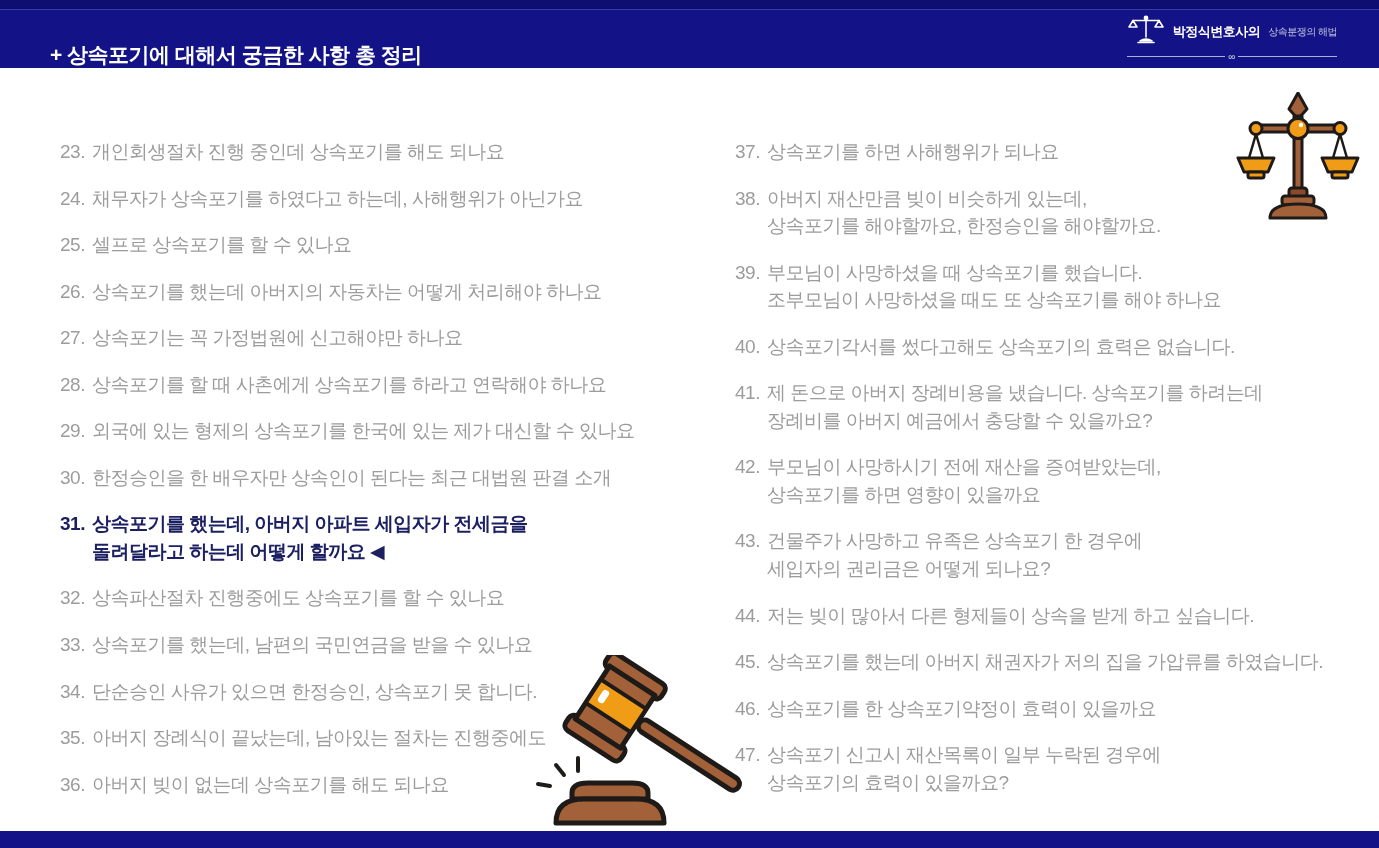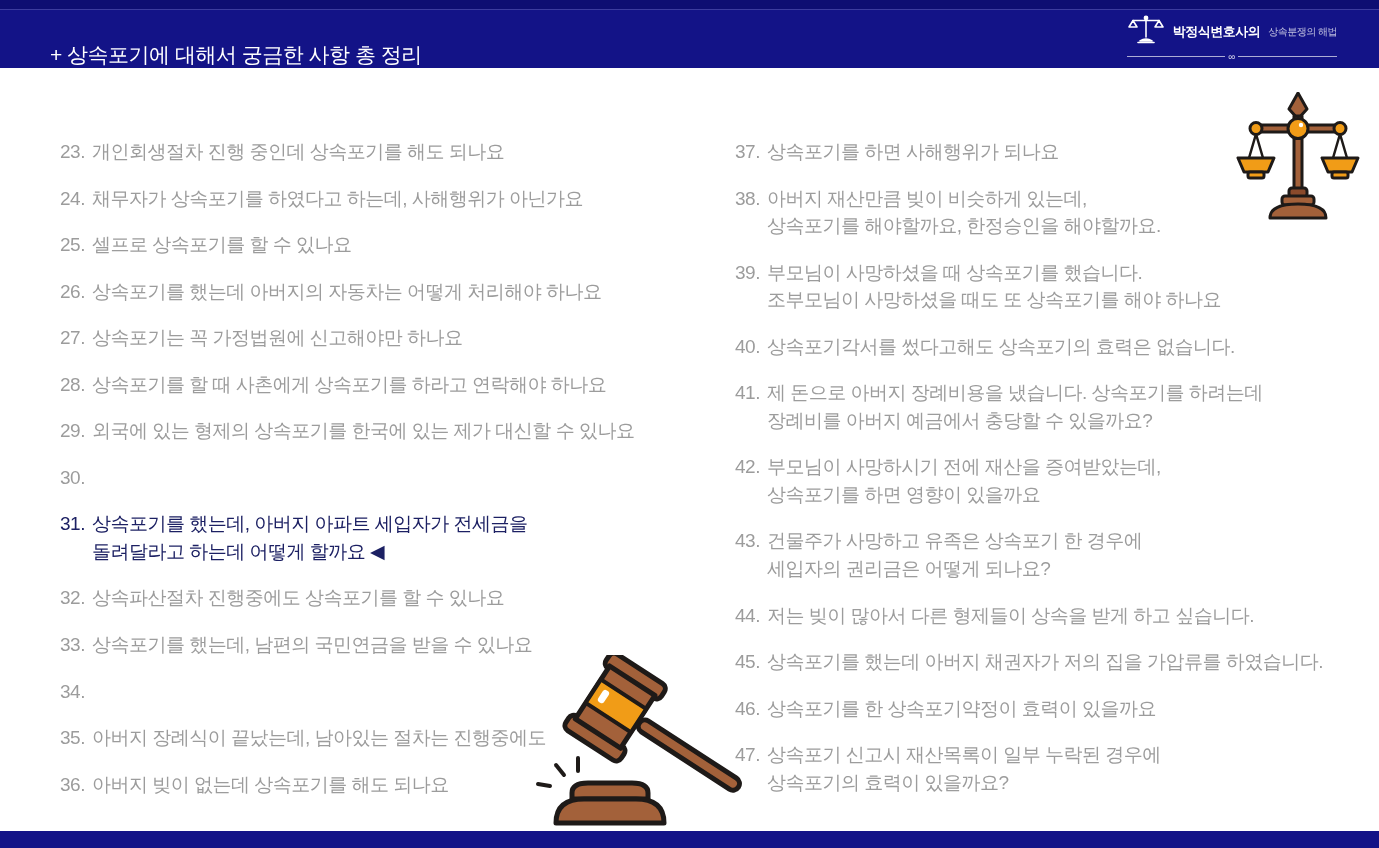--- a/index.html
+++ b/index.html
@@ -12,21 +12,21 @@
   }
 
   
   .header {
     position:absolute; left:0; top:0; width:1379px; height:68px;
     background:linear-gradient(#0e0e72 0px, #0e0e72 9px, #3c3c9e 9px, #3c3c9e 10px, #131387 10px, #131387 100%);
     display:flex; align-items:center; justify-content:space-between;
     padding:0 42px 0 50px;
   }
   .page-title {
-    color:#ffffff; font-size:21px; font-weight:400; letter-spacing:-0.5px;
+    color:#ffffff; font-size:21px; font-weight:700; letter-spacing:-0.5px;
     padding-top:6px;
     margin-top:35px;
   }
   .brand { display:flex; flex-direction:column; align-items:center; padding-top:8px; }
   .brand-row { display:flex; align-items:center; gap:8px; }
   .brand-name { color:#ffffff; font-size:13px; font-weight:700; letter-spacing:-0.5px; }
   .brand-tagline { color:rgba(255,255,255,0.72); font-size:10px; font-weight:400; letter-spacing:-0.5px; }
   .brand-divider { display:flex; align-items:center; width:100%; margin-top:3px; }
   .brand-divider .line { flex:1; height:1px; background:rgba(255,255,255,0.65); }
   .brand-divider .ornament { color:rgba(255,255,255,0.8); font-size:10px; padding:0 3px; line-height:1; }
@@ -35,21 +35,21 @@
   .col { position:absolute; display:flex; flex-direction:column; }
   .col-left  { left:60px;  top:138px; width:600px; }
   .col-right { left:735px; top:138px; width:610px; }
   .q-item {
     display:flex; align-items:flex-start;
     color:#9c9c9c; font-size:19px; line-height:1.45; letter-spacing:-0.5px;
     margin-bottom:19px; font-weight:400;
   }
   .q-item .q-num { flex:0 0 auto; margin-right:7px; }
   .q-item .q-text { white-space:pre-line; }
-  .q-item.highlight { color:#1c2063; font-weight:400; }
+  .q-item.highlight { color:#1c2063; font-weight:700; }
 
   
   .scales-illustration { position:absolute; left:1236px; top:92px; width:124px; height:130px; }
   .gavel-illustration  { position:absolute; left:526px;  top:655px; width:222px; height:172px; }
 
   
   .footer {
     position:absolute; left:0; bottom:0; width:1379px; height:17px;
     background:#131387;
   }
@@ -110,36 +110,38 @@
     <div class="q-item">
     <span class="q-num">28.</span>
     <span class="q-text">상속포기를 할 때 사촌에게 상속포기를 하라고 연락해야 하나요</span>
   </div>
     <div class="q-item">
     <span class="q-num">29.</span>
     <span class="q-text">외국에 있는 형제의 상속포기를 한국에 있는 제가 대신할 수 있나요</span>
   </div>
     <div class="q-item">
     <span class="q-num">30.</span>
+    <span class="q-text">한정승인을 한 배우자만 상속인이 된다는 최근 대법원 판결 소개</span>
   </div>
     <div class="q-item highlight">
     <span class="q-num">31.</span>
     <span class="q-text">상속포기를 했는데, 아버지 아파트 세입자가 전세금을
 돌려달라고 하는데 어떻게 할까요 ◀</span>
   </div>
     <div class="q-item">
     <span class="q-num">32.</span>
     <span class="q-text">상속파산절차 진행중에도 상속포기를 할 수 있나요</span>
   </div>
     <div class="q-item">
     <span class="q-num">33.</span>
     <span class="q-text">상속포기를 했는데, 남편의 국민연금을 받을 수 있나요</span>
   </div>
     <div class="q-item">
     <span class="q-num">34.</span>
+    <span class="q-text">단순승인 사유가 있으면 한정승인, 상속포기 못 합니다.</span>
   </div>
     <div class="q-item">
     <span class="q-num">35.</span>
     <span class="q-text">아버지 장례식이 끝났는데, 남아있는 절차는 진행중에도</span>
   </div>
     <div class="q-item">
     <span class="q-num">36.</span>
     <span class="q-text">아버지 빚이 없는데 상속포기를 해도 되나요</span>
   </div>
   </div>

